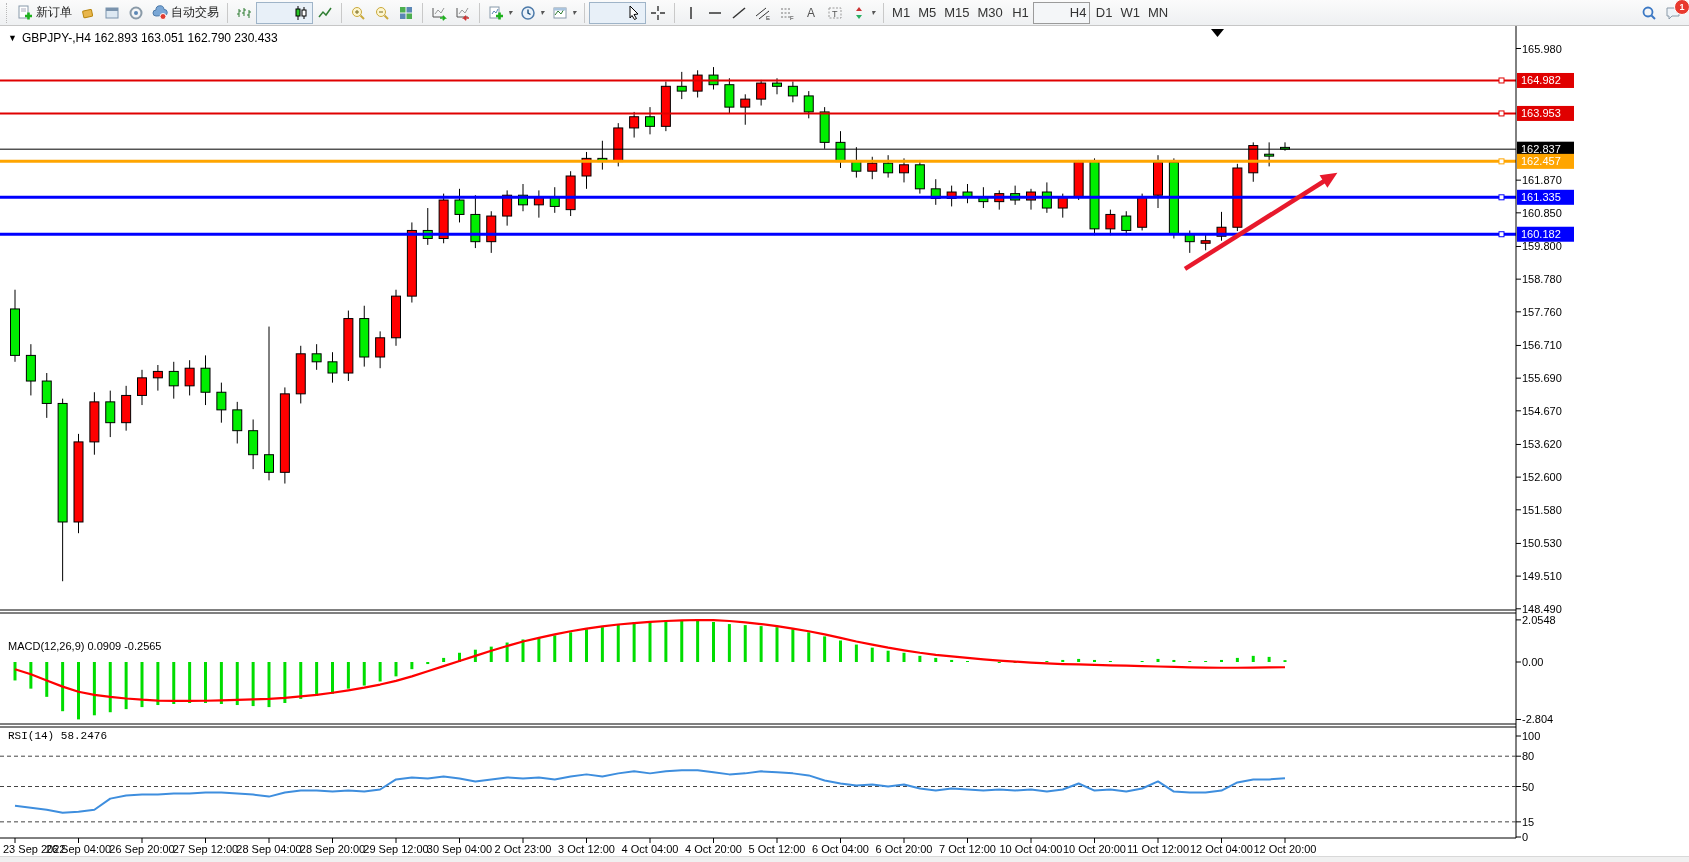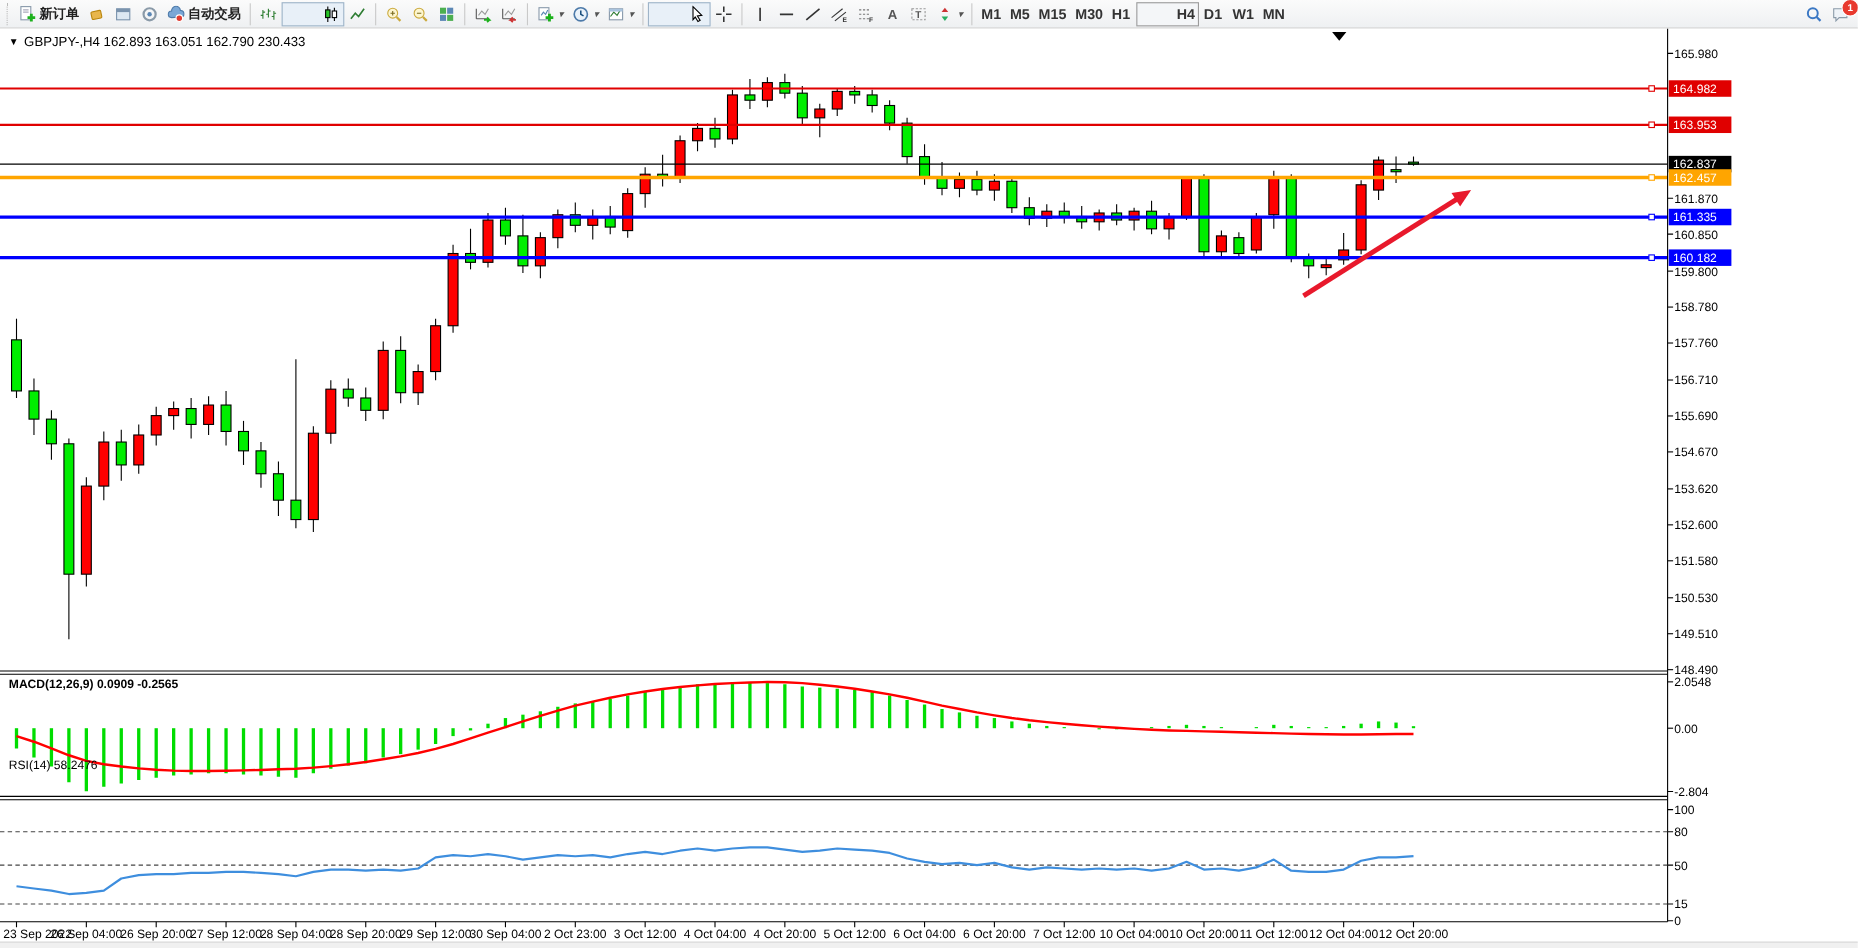--- a/index.html
+++ b/index.html
@@ -1,21 +1,21 @@
 <!DOCTYPE html>
 <html><head>
 <meta charset="utf-8">
 <style>
   html,body{margin:0;padding:0;background:#fff;font-family:"Liberation Sans",sans-serif;}
   #app{position:relative;width:1689px;height:862px;overflow:hidden;background:#fff;}
   
   .toolbar{position:absolute;left:0;top:0;width:1689px;height:26px;background:linear-gradient(#fbfbfb,#eef0f2);
     border-bottom:1px solid #c6c6c6;display:flex;align-items:center;padding:0 4px;box-sizing:border-box;}
-  .tb-btn{height:22px;min-width:24px;display:flex;align-items:center;justify-content:flex-start;gap:3px;
-    padding:0 3px;background:transparent;border:1px solid transparent;font-size:12px;color:#222;cursor:default;font-weight:bold;}
+  .tb-btn{height:22px;min-width:24px;display:flex;align-items:center;justify-content:flex-end;gap:3px;
+    padding:0 3px;background:transparent;border:1px solid transparent;font-size:12px;color:#222;cursor:default;}
   .tb-btn.pressed{border:1px solid #9fb4c8;background:#e8f0f8;padding-left:36px;}
   .tb-btn .lbl{white-space:nowrap;}
   .car{font-size:8px;color:#555;margin-left:1px;}
   .sep{width:1px;height:20px;background:#c9c9c9;margin:0 4px;}
   .grip{width:4px;height:20px;border-left:1px dotted #b9b9b9;margin:0 2px;}
   .ic{width:16px;height:16px;display:block;}
   .tf{font-size:13px;color:#333;min-width:26px;}
   .tf.pressed{border:1px solid #9b9b9b;background:#f4f6f8;}
   .spacer{flex:1;}
   .chatwrap{position:relative;}
@@ -622,17 +622,17 @@
         <text x="1158" y="827" fill="#000" text-anchor="middle" font-size="11px" font-family="&quot;Liberation Sans&quot;,sans-serif">11 Oct 12:00</text>
         <line x1="1221.5" y1="812" x2="1221.5" y2="817" stroke="#000"></line>
         <text x="1221.5" y="827" fill="#000" text-anchor="middle" font-size="11px" font-family="&quot;Liberation Sans&quot;,sans-serif">12 Oct 04:00</text>
         <line x1="1285" y1="812" x2="1285" y2="817" stroke="#000"></line>
         <text x="1285" y="827" fill="#000" text-anchor="middle" font-size="11px" font-family="&quot;Liberation Sans&quot;,sans-serif">12 Oct 20:00</text>
       </svg>
     <div class="chart-title">
       <span class="collapse">▼</span>
       <span>GBPJPY-,H4  162.893 163.051 162.790 230.433</span>
     </div>
-    <div class="panel-label" style="top:590px;font-weight:bold;">MACD(12,26,9) 0.0909 -0.2565</div>
-    <div class="panel-label" style="top:664px;">RSI(14) 58.2476</div>
+    <div class="panel-label" style="top:614px;">MACD(12,26,9) 0.0909 -0.2565</div>
+    <div class="panel-label" style="top:704px;font-family:Liberation Mono, monospace;">RSI(14) 58.2476</div>
     <div class="bottom-strip"></div>
   </div>
 </div>
 
 </body></html>

